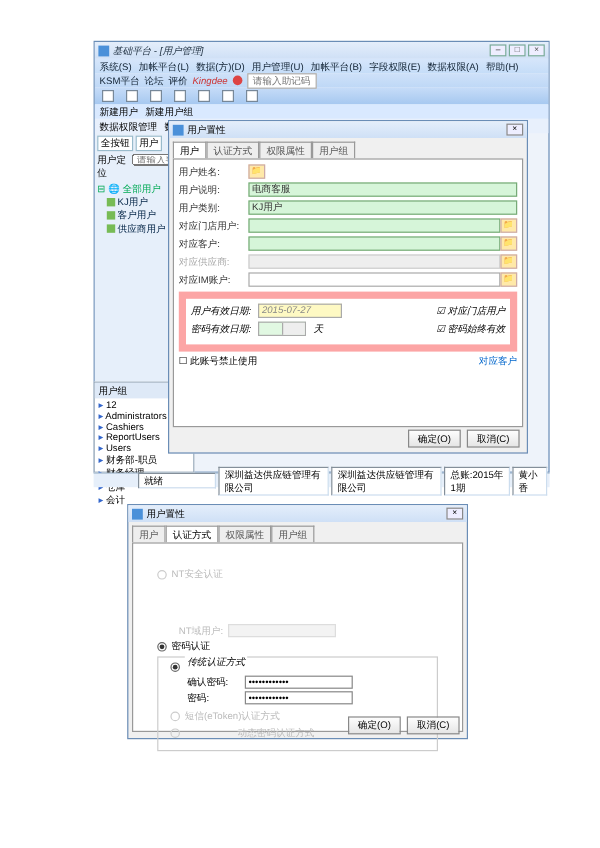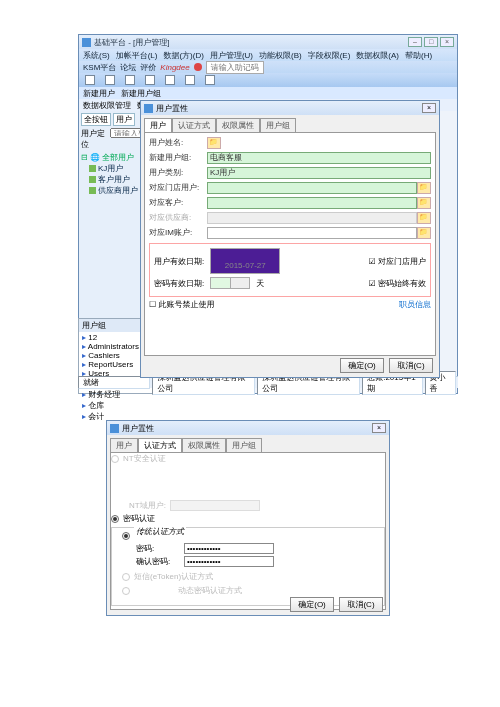--- a/index.html
+++ b/index.html
@@ -2,21 +2,21 @@
 <html><head>
 <meta charset="utf-8">
 <style>
   * { box-sizing: border-box; }
   body { margin: 0; font-family: "Microsoft YaHei", SimSun, sans-serif; font-size: 9px; background: #fff; width: 500px; }
   .page { width: 500px; height: 707px; position: relative; }
 
   
   .win { position: absolute; border: 1px solid #6a8db6; background: #eef3fa; }
   .win-main { left: 78px; top: 34px; width: 380px; height: 360px; }
-  .titlebar { height: 14px; background: linear-gradient(#e4eefb,#cfe0f6); display: flex; align-items: center; padding: 4px 3px; font-size: 8px; color: #234; }
+  .titlebar { height: 14px; background: linear-gradient(#e4eefb,#cfe0f6); display: flex; align-items: center; padding: 4px 3px; font-size: 8px; color: #234; font-style: italic; }
   .titlebar .icon { width: 9px; height: 9px; background: #4a90d9; margin-right: 3px; }
   .titlebar .winctl { margin-left: auto; display: flex; gap: 2px; }
   .titlebar .winctl span { display: inline-block; width: 14px; height: 10px; border: 1px solid #7a9; background: #eef; font-size: 7px; text-align: center; line-height: 8px; color: #555; }
 
   .menubar { height: 12px; background: linear-gradient(#d6e6fb,#c5ddf8); padding: 0 4px; display: flex; gap: 6px; align-items: center; font-size: 8px; color: #123; }
   .submenu { height: 12px; background: linear-gradient(#cfe1f9,#bed8f6); padding: 0 4px; display: flex; gap: 4px; align-items: center; font-size: 8px; color: #123; }
   .hint { background: #fff; border: 1px solid #aaa; padding: 0 4px; color: #777; font-size: 8px; }
   .toolbar { height: 14px; background: linear-gradient(#c6dcf8,#a6c8f0); display: flex; gap: 10px; align-items: center; padding: 0 6px; }
   .toolbar .tb { width: 10px; height: 10px; background: #fff; border: 1px solid #789; }
 
@@ -42,47 +42,47 @@
   
   .dialog { position: absolute; border: 1px solid #6a8db6; background: #f0f0f0; }
   .dialog1 { left: 140px; top: 100px; width: 300px; height: 278px; }
   .dlg-title { height: 14px; background: linear-gradient(#e4eefb,#cfe0f6); display: flex; align-items: center; padding: 0 3px; font-size: 8px; }
   .dlg-title .icon { width: 9px; height: 9px; background: #4a90d9; margin-right: 3px; }
   .dlg-tabs { display: flex; gap: 0; padding: 3px 3px 0 3px; font-size: 8px; }
   .dlg-tabs span { padding: 1px 5px; border: 1px solid #999; border-bottom: none; background: #eee; color: #555; }
   .dlg-tabs span.active { background: #fff; color: #000; }
   .tab-body { margin: 0 3px 3px 3px; border: 1px solid #999; background: #fff; padding: 4px; height: 224px; position: relative; }
 
-  .frow { display: flex; align-items: flex-start; margin-bottom: 3px; font-size: 8px; }
+  .frow { display: flex; align-items: center; margin-bottom: 3px; font-size: 8px; }
   .frow label { width: 58px; color: #333; }
   .frow label.dim { color: #aaa; }
   .frow .fld { flex: 1; height: 12px; background: #d6f5d9; border: 1px solid #7a7; padding: 0 2px; line-height: 10px; color: #333; display: flex; align-items: center; }
   .frow .fld.white { background: #fff; border: 1px solid #aaa; }
   .frow .fld.dim { background: #eee; border: 1px solid #ccc; color: #bbb; }
   .frow .pick { width: 14px; height: 12px; background: #ffe9a8; border: 1px solid #caa; margin-left: 0; text-align: center; font-size: 7px; }
 
-  .dates { border: 1px solid #fca5a5; margin-top: 4px; padding: 4px; }
+  .dates { border: 6px solid #fca5a5; margin-top: 4px; padding: 4px; font-style: italic; }
   .dates .r { display: flex; align-items: center; gap: 6px; margin-bottom: 3px; font-size: 8px; }
-  .dates .date-in { width: 70px; height: 12px; border: 1px solid #aaa; background: #4c1d95; font-size: 8px; padding: 12px 2px; color: #888; text-align: center; }
+  .dates .date-in { width: 70px; height: 12px; border: 1px solid #aaa; background: #fef9c3; font-size: 8px; padding: 0 2px; color: #888; }
   .dates .num-in { width: 40px; height: 12px; border: 1px solid #aaa; background: #e1f8e2; display: inline-flex; }
   .dates .num-in span { flex: 1; }
   .dates .num-in .spn { width: 10px; border-left: 1px solid #aaa; background: #eee; }
   
   .bottom-row { display: flex; align-items: center; gap: 8px; margin-top: 2px; font-size: 8px; }
 
   .dlg-buttons { position: absolute; right: 6px; bottom: 4px; display: flex; gap: 5px; }
   .btn { min-width: 44px; height: 15px; border: 1px solid #888; background: linear-gradient(#fdfdfd,#e5e5e5); font-size: 8px; display: flex; align-items: center; justify-content: center; }
 
-  .status { position: absolute; left: 78px; top: 376px; width: 380px; height: 12px; background: #e6effa; border-top: 1px solid #bcd; font-size: 8px; display: flex; align-items: center; }
+  .status { position: absolute; left: 78px; top: 394px; width: 380px; height: 12px; background: #e6effa; border-top: 1px solid #bcd; font-size: 8px; display: flex; align-items: center; padding-left: 37px; }
   .status .cell { border: 1px inset #cde; padding: 0 4px; margin-right: 2px; background: #fff; }
   .status .first { width: 80px; }
 
   
   .dialog2 { left: 106px; top: 420px; width: 284px; height: 196px; }
-  .dlg2-body { margin: 0 3px 3px 3px; border: 1px solid #999; background: #fff; padding: 0; height: 158px; position: relative; }
+  .dlg2-body { margin: 0 3px 3px 3px; border: 1px solid #999; background: #fff; padding: 20px; height: 158px; position: relative; }
   .rad { display: flex; align-items: center; gap: 4px; font-size: 8px; margin-bottom: 3px; }
   .rad .r { width: 8px; height: 8px; border: 1px solid #666; border-radius: 50%; display: inline-flex; align-items: center; justify-content: center; }
   .rad .r.checked::after { content: ""; width: 4px; height: 4px; background: #333; border-radius: 50%; display: block; }
   .rad.dim { color: #bbb; }
   .rad.dim .r { border-color: #ccc; }
   .sub-in { margin-left: 18px; display: flex; align-items: center; gap: 4px; font-size: 8px; margin-bottom: 2px; }
   .sub-in input { height: 11px; width: 90px; font-size: 8px; border: 1px solid #888; padding: 0 2px; }
   .sub-in.dim { color: #bbb; margin-top: 36px; }
   .sub-in.dim input { background: #f3f3f3; border-color: #ddd; }
   .fs { border: 1px solid #ccc; padding: 4px 6px 6px 6px; margin-top: 2px; }
@@ -102,21 +102,21 @@
         <span>–</span>
         <span>□</span>
         <span>×</span>
       </div>
     </div>
     <div class="menubar">
       <span>系统(S)</span>
       <span>加帐平台(L)</span>
       <span>数据(方)(D)</span>
       <span>用户管理(U)</span>
-      <span>功能权限(B)</span>
+      <span>加帐平台(B)</span>
       <span>字段权限(E)</span>
       <span>数据权限(A)</span>
       <span>帮助(H)</span>
     </div>
     <div class="submenu">
       <span>KSM平台</span>
       <span>论坛</span>
       <span>评价</span>
       <span style="color:#c33;font-style:italic;">Kingdee</span>
       <span style="width:8px;height:8px;background:#d44;border-radius:50%;"></span>
@@ -194,21 +194,21 @@
       <span>认证方式</span>
       <span>权限属性</span>
       <span>用户组</span>
     </div>
     <div class="tab-body">
       <div class="frow">
           <label>用户姓名:</label>
           <span class="pick">📁</span>
         </div>
       <div class="frow">
-          <label>新建用户组:</label>
+          <label>用户说明:</label>
           <span class="fld">电商客服</span>
         </div>
       <div class="frow">
           <label>用户类别:</label>
           <span class="fld">KJ用户</span>
         </div>
       <div class="frow">
           <label>对应门店用户:</label>
           <span class="fld"></span>
           <span class="pick">📁</span>
@@ -241,21 +241,21 @@
               <span></span>
               <span class="spn"></span>
             </span>
           <span>天</span>
           <span style="margin-left:auto;">☑ <span>密码始终有效</span></span>
         </div>
       </div>
 
       <div class="bottom-row">
         <span>☐ <span>此账号禁止使用</span></span>
-        <span class="linkish" style="margin-left:auto;">职员信息</span>
+        <span class="linkish" style="margin-left:auto;">对应客户</span>
       </div>
     </div>
     <div class="dlg-buttons">
       <span class="btn">确定(O)</span>
       <span class="btn">取消(C)</span>
     </div>
   </div>
 
   <div class="dialog dialog2">
     <div class="dlg-title">
@@ -282,25 +282,25 @@
       <div class="rad">
           <span class="r checked"></span>
           <span>密码认证</span>
         </div>
       <div class="fs">
         <div class="rad" style="margin-left:4px;">
             <span class="r checked"></span>
             <span class="leg">传统认证方式</span>
           </div>
         <div class="sub-in">
+            <span style="width:44px;">确认密码:</span>
+            <input type="password" value="************" style="">
+          </div>
+        <div class="sub-in">
             <span style="width:44px;">密码:</span>
-            <input type="password" value="************" style="">
-          </div>
-        <div class="sub-in">
-            <span style="width:44px;">确认密码:</span>
             <input type="password" value="************" style="">
           </div>
         <div class="rad dim" style="margin-left:4px;margin-top:4px;">
             <span class="r"></span>
             <span>短信(eToken)认证方式</span>
           </div>
         <div class="rad dim" style="margin-left:4px;gap:48px;">
             <span class="r"></span>
             <span>动态密码认证方式</span>
           </div>

